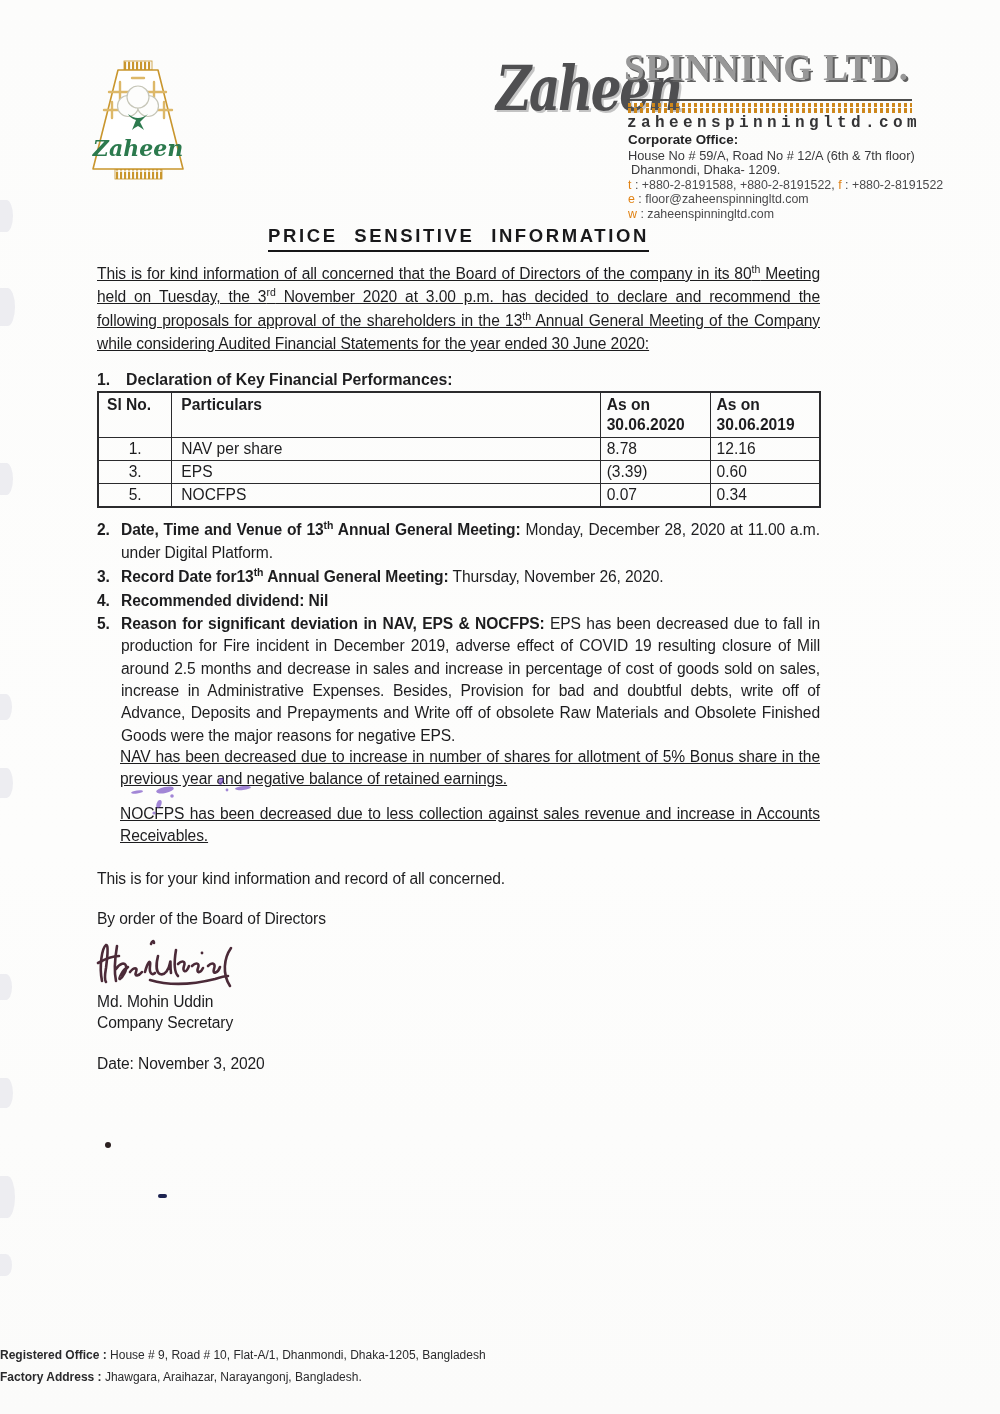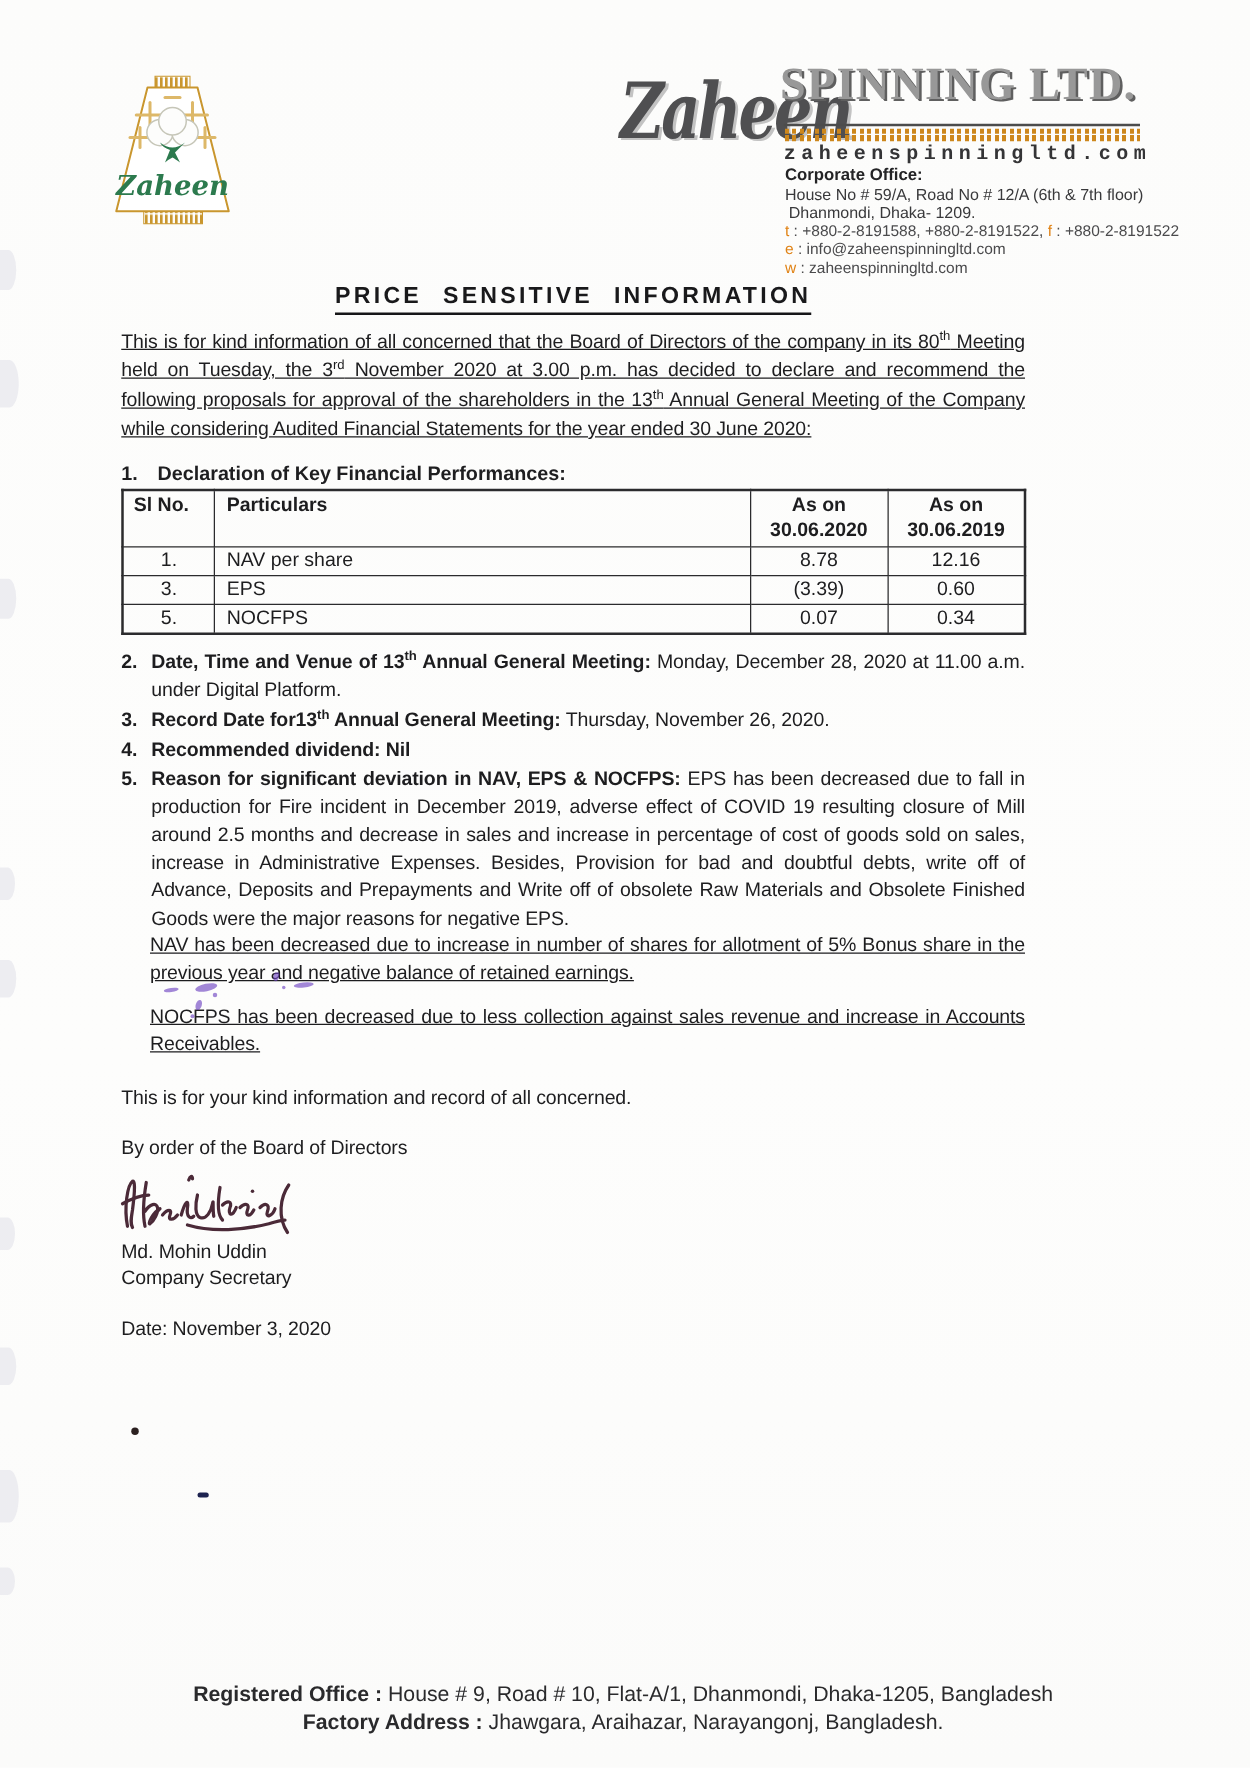--- a/index.html
+++ b/index.html
@@ -58,35 +58,35 @@
 
   
   .fin-table { position:absolute; left:97px; top:391px; width:724px; border-collapse:collapse; font-size:15.6px; color:#1d1d1f; }
   .fin-table th, .fin-table td { border:1.5px solid #2b2b2d; }
   .fin-table { border:2px solid #2b2b2d; }
   .fin-table th { font-weight:bold; padding:2px 6px; line-height:20px; }
   .fin-table td { padding:1px 6px; height:23px; }
   .th-multiline { white-space:pre-line; text-align:center; }
   .col-sl { width:74px; text-align:center; }
   .col-part { width:430px; text-align:left; padding-left:9px !important; }
-  .col-v { width:110px; text-align:center;margin-left:26px; }
+  .col-v { width:110px; text-align:left;margin-left:26px; }
   .th-left { text-align:left; padding-left:9px !important; vertical-align:top; }
   .th-sl { vertical-align:top; text-align:left; padding-left:8px !important; }
 
   
   .list-row { display:flex; margin-bottom:1px; }
   .num { width:24px; font-weight:bold; flex:none; }
   .itxt { flex:1; text-align:justify; }
 
   .indent { left:120px; width:700px; }
 
   .sig-svg { position:absolute; left:94px; top:936px; }
 
   
-  .footer { position:absolute; left:0; top:1345px; width:985px; text-align:center; font-size:17px; line-height:21.5px; color:#2a2a2c;padding-left:12px; }
+  .footer { position:absolute; left:0; top:1345px; width:985px; text-align:left; font-size:12px; line-height:21.5px; color:#2a2a2c; }
 
   
   .edge-blob { position:absolute; left:0; background:#ededf1; border-radius:0 60% 60% 0; }
   .speck { position:absolute; border-radius:50%; }
   .smudge { position:absolute; }
 </style>
 </head>
 <body>
 
 <div class="page">
@@ -130,21 +130,21 @@
   <div class="brand-underline"></div>
   <div class="dotrow" style="top:103px"></div>
   <div class="dotrow" style="top:108.4px"></div>
   <div class="website-banner" style="top:114px">zaheenspinningltd.com</div>
 
   <div class="corp-block">
     <div class="corp-office">Corporate Office:</div>
     <div>House No # 59/A, Road No # 12/A (6th &amp; 7th floor)</div>
     <div class="addr2">Dhanmondi, Dhaka- 1209.</div>
     <div class="contact-line"><span class="contact-prefix">t</span><span> : +880-2-8191588, +880-2-8191522, </span><span class="contact-prefix">f</span><span> : +880-2-8191522</span></div>
-    <div class="contact-line"><span class="contact-prefix">e</span><span> : info@zaheenspinningltd.com</span></div>
+    <div class="contact-line"><span class="contact-prefix">e</span><span> : floor@zaheenspinningltd.com</span></div>
     <div class="contact-line"><span class="contact-prefix">w</span><span> : zaheenspinningltd.com</span></div>
   </div>
 
   <div class="title-wrap">
     <span class="doc-title">PRICE SENSITIVE INFORMATION</span>
   </div>
 
   <p class="blk just" style="top:263px"><span>This is for kind information of all concerned that the Board of Directors of the company in its 80</span><span class="sup">th</span><span> Meeting held on Tuesday, the 3</span><span class="sup">rd</span><span> November 2020 at 3.00 p.m. has decided to declare and recommend the following proposals for approval of the shareholders in the 13</span><span class="sup">th</span><span> Annual General Meeting of the Company while considering Audited Financial Statements for the year ended 30 June 2020:</span></p>
 
   <div class="sec-head">

